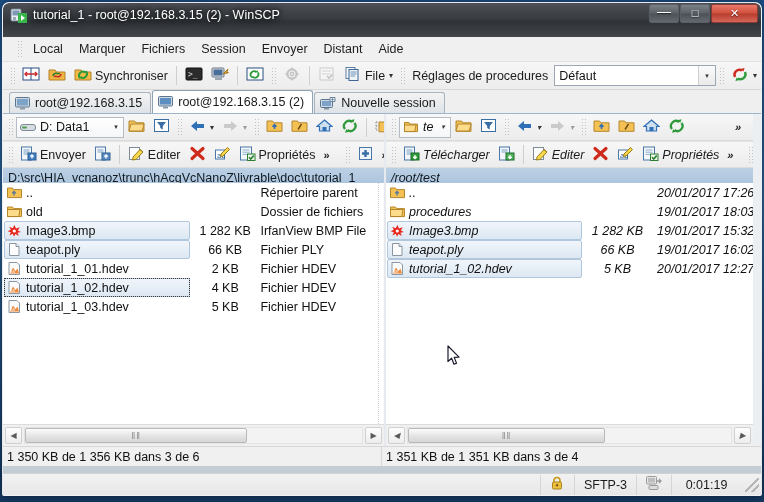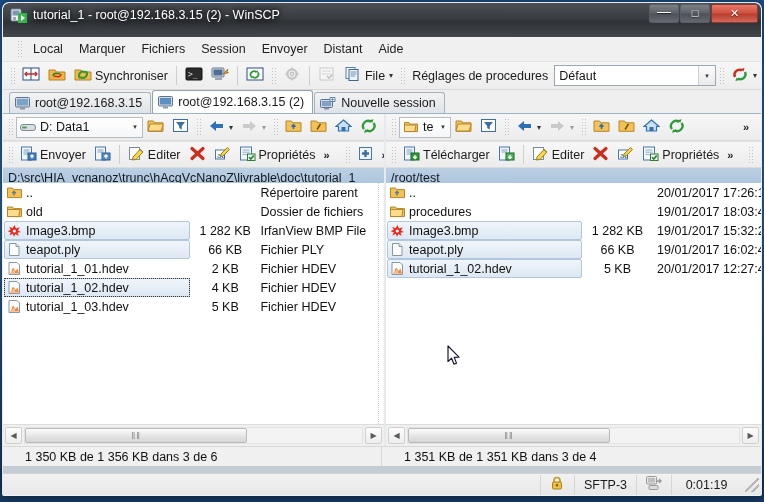--- a/index.html
+++ b/index.html
@@ -169,36 +169,36 @@
     background: #ffffff;
     border-color: #8fa3b3;
     position: relative; z-index: 2;
   }
   .tab .tico { margin-right: 5px; display:flex; }
 
   
   .panes { position: relative; height: 332px; background: #eceff2; }
   .pane { position: absolute; top: 0; bottom: 0; background: #fff; }
   .pane.left  { left: 0px;  width: 381px; }
-  .pane.right { left: 383px; right: 0px; }
+  .pane.right { left: 383px; right: 8px; font-style: italic; }
   .splitter {
     position: absolute; left: 381px; top: 0; bottom: 0; width: 2px;
     background: #e6eaee; cursor: col-resize;
   }
 
   .pane-toolbar {
     height: 27px;
     background: linear-gradient(180deg,#f7f7f7 0%, #ececec 100%);
     border-bottom: 1px solid #dcdcdc;
     display: flex; align-items: center;
     padding-left: 2px;
     overflow: hidden;
   }
   .drive-combo {
-    height: 21px; width: 127px;
+    height: 21px; width: 108px;
     border: 1px solid #b5bcc4;
     background: linear-gradient(180deg,#ffffff,#f4f6f8);
     display:flex; align-items:center;
     position: relative;
     font-size: 12.5px; color:#111;
     padding-left: 3px;
     flex: none;
   }
   .drive-combo.small { width: 52px; }
   .drive-combo .cbtn {
@@ -311,21 +311,21 @@
     height: 20px;
     display: flex;
     background: #f0f0f0;
     border-top: 1px solid #d7d7d7;
     font-size: 12.5px;
     color: #101010;
   }
   .status-half {
     width: 50%;
     display: flex; align-items: center;
-    padding-left: 22px;
+    padding-left: 4px;
     border-right: 1px solid #d7d7d7;
     white-space: nowrap;
   }
   .status-half:last-child { border-right: none; }
 
   .bottombar {
     position: absolute; left: 0; right: 0; bottom: 0;
     height: 22px;
     background: linear-gradient(180deg,#f2f2f2 0%, #e7e7e7 100%);
     border-top: 1px solid #d2d2d2;

